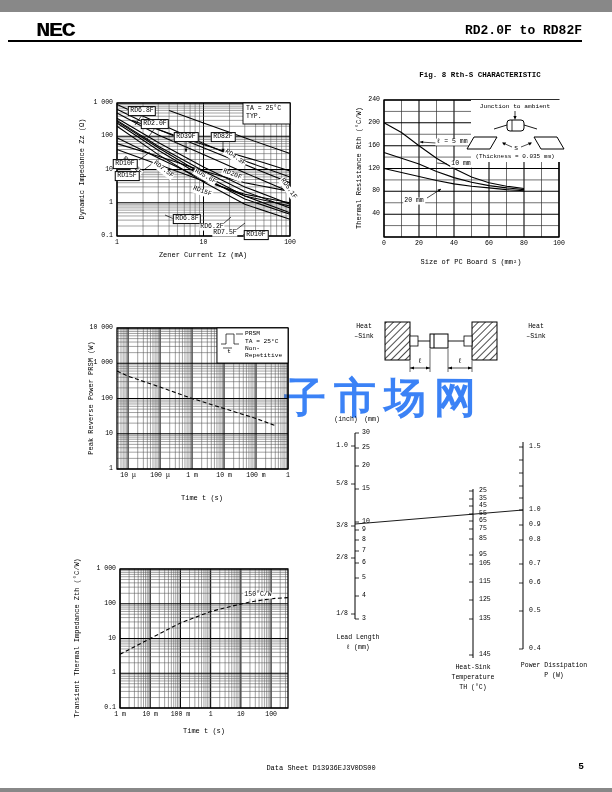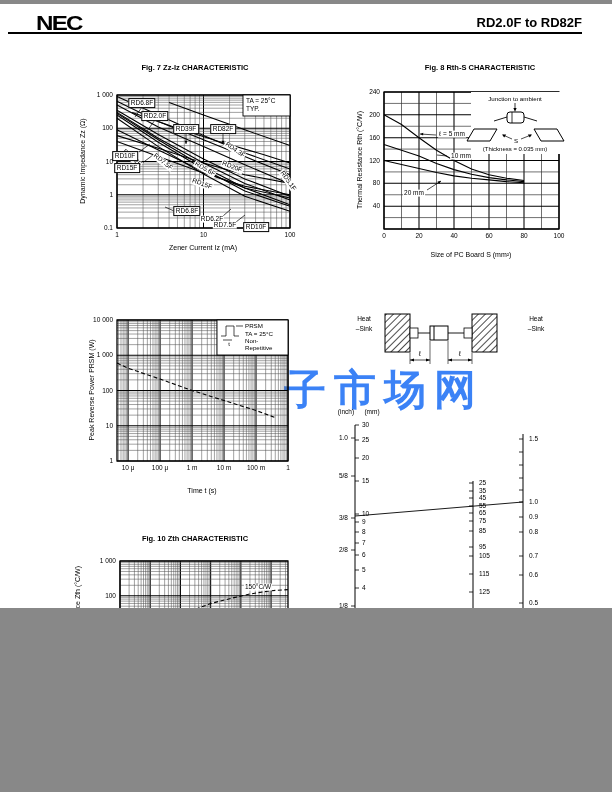--- a/index.html
+++ b/index.html
@@ -1,17 +1,17 @@
 <!DOCTYPE html>
 <html><head>
 <meta charset="utf-8">
 <style>
   html,body{margin:0;padding:0;background:#888;}
-  .page{position:relative;width:612px;height:604px;background:#fff;margin:4px auto;
-        font-family:Liberation Sans, sans-serif;color:#000;overflow:hidden;}
+  .page{position:relative;width:612px;height:776px;background:#fff;margin:12px auto;
+        font-family:Liberation Mono, monospace;color:#000;overflow:hidden;}
   .hdr-logo{position:absolute;left:36px;top:7px;font-size:21px;font-weight:bold;
             letter-spacing:-1.5px;transform:scaleX(1.15);transform-origin:left;}
   .hdr-title{position:absolute;right:30px;top:11px;font-size:13px;font-weight:bold;}
   .hdr-rule{position:absolute;left:8px;right:30px;top:28px;border-top:2px solid #000;}
   .watermark{position:absolute;left:284px;top:358px;font-size:42px;color:#3b82f6;
              letter-spacing:8px;z-index:0;font-weight:bold;white-space:nowrap;}
   .fig{position:absolute;z-index:1;}
   .fig svg{position:absolute;left:0;top:0;overflow:visible;}
   .fig-title{position:absolute;left:0;right:0;text-align:center;font-weight:bold;
              font-size:7.5px;white-space:nowrap;}
@@ -30,21 +30,20 @@
 
 <div class="page">
 
   <div class="hdr-logo">NEC</div>
   <div class="hdr-title">RD2.0F to RD82F</div>
   <div class="hdr-rule"></div>
 
   <div class="watermark">子市场网</div>
 
   <div class="fig" id="fig7" style="left:55px;top:55px;width:280px;height:200px">
-    <div class="fig-title" style="top:4px">Fig. 7  Zz-Iz CHARACTERISTIC</div>
     <svg width="280" height="200">
         <line x1="62" y1="36" x2="62" y2="169" stroke="#000" stroke-width="1.05"></line>
         <line x1="88.03909462493438" y1="36" x2="88.03909462493438" y2="169" stroke="#555" stroke-width="0.55"></line>
         <line x1="103.2709885332508" y1="36" x2="103.2709885332508" y2="169" stroke="#555" stroke-width="0.55"></line>
         <line x1="114.07818924986876" y1="36" x2="114.07818924986876" y2="169" stroke="#555" stroke-width="0.55"></line>
         <line x1="122.46090537506564" y1="36" x2="122.46090537506564" y2="169" stroke="#555" stroke-width="0.55"></line>
         <line x1="129.3100831581852" y1="36" x2="129.3100831581852" y2="169" stroke="#555" stroke-width="0.55"></line>
         <line x1="135.10098046123323" y1="36" x2="135.10098046123323" y2="169" stroke="#555" stroke-width="0.55"></line>
         <line x1="140.11728387480312" y1="36" x2="140.11728387480312" y2="169" stroke="#555" stroke-width="0.55"></line>
         <line x1="144.5419770665016" y1="36" x2="144.5419770665016" y2="169" stroke="#555" stroke-width="0.55"></line>
@@ -482,21 +481,20 @@
       <span class="lbl" style="left: 224px; top: 376px; transform: translate(-50%, -50%);">P (W)</span>
       <span class="lbl" style="left: 34px; top: 27px; transform: translate(-50%, -50%);">Heat</span>
       <span class="lbl" style="left: 34px; top: 37px; transform: translate(-50%, -50%);">–Sink</span>
       <span class="lbl" style="left: 206px; top: 27px; transform: translate(-50%, -50%);">Heat</span>
       <span class="lbl" style="left: 206px; top: 37px; transform: translate(-50%, -50%);">–Sink</span>
       <span class="lbl" style="left: 90px; top: 62px; font-size: 7px; transform: translate(-50%, -50%);">ℓ</span>
       <span class="lbl" style="left: 130px; top: 62px; font-size: 7px; transform: translate(-50%, -50%);">ℓ</span>
     </div>
 
   <div class="fig" id="fig10" style="left:55px;top:520px;width:280px;height:215px">
-    <div class="fig-title" style="top:10px">Fig. 10  Zth CHARACTERISTIC</div>
     <svg width="280" height="215">
         <line x1="65" y1="37" x2="65" y2="176" stroke="#000" stroke-width="1.05"></line>
         <line x1="74.09602313172307" y1="37" x2="74.09602313172307" y2="176" stroke="#555" stroke-width="0.55"></line>
         <line x1="79.41685556947328" y1="37" x2="79.41685556947328" y2="176" stroke="#555" stroke-width="0.55"></line>
         <line x1="83.19204626344614" y1="37" x2="83.19204626344614" y2="176" stroke="#555" stroke-width="0.55"></line>
         <line x1="86.12031166129313" y1="37" x2="86.12031166129313" y2="176" stroke="#555" stroke-width="0.55"></line>
         <line x1="88.51287870119637" y1="37" x2="88.51287870119637" y2="176" stroke="#555" stroke-width="0.55"></line>
         <line x1="90.5357653099926" y1="37" x2="90.5357653099926" y2="176" stroke="#555" stroke-width="0.55"></line>
         <line x1="92.28806939516923" y1="37" x2="92.28806939516923" y2="176" stroke="#555" stroke-width="0.55"></line>
         <line x1="93.83371113894657" y1="37" x2="93.83371113894657" y2="176" stroke="#555" stroke-width="0.55"></line>

